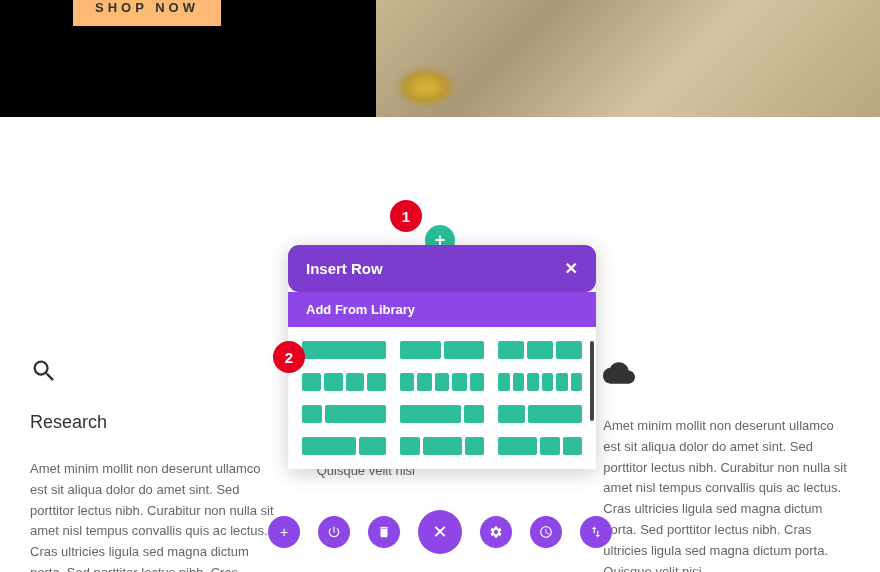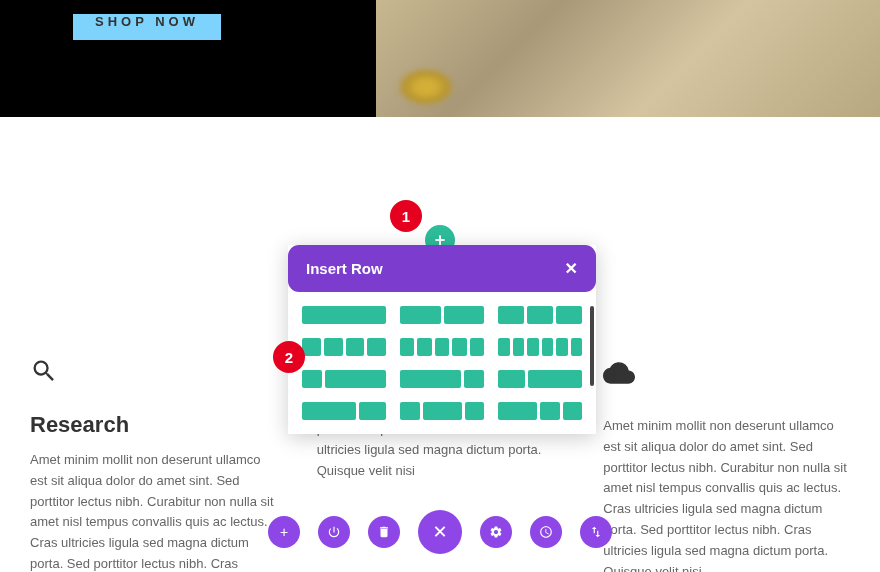--- a/index.html
+++ b/index.html
@@ -19,31 +19,30 @@
     .hero-left {
       width: 376px;
       background: #000;
       padding: 0 0 0 73px;
       position: relative;
     }
     .shop-btn {
       position: absolute;
       top: 0;
       left: 73px;
-      background: #7dd3fc;
+      background: #fdba74;
       color: #333;
       border: none;
       padding: 0px 22px 10px;
       font-size: 13px;
       font-weight: 600;
       letter-spacing: 4px;
       cursor: pointer;
       height: 26px;
       line-height: 12px;
-      margin-top: 14px;
     }
     .hero-right {
       flex: 1;
       background: linear-gradient(135deg, #c8b890 0%, #a89878 30%, #d4c4a0 60%, #b8a880 100%);
       position: relative;
       overflow: hidden;
     }
     .hero-right::before {
       content: '';
       position: absolute;
@@ -62,23 +61,23 @@
     }
     .col {
       flex: 1;
     }
     .col-icon {
       font-size: 28px;
       margin-bottom: 20px;
       color: #333;
     }
     .col h3 {
-      font-size: 22px;
-      font-weight: 700;
-      margin-bottom: 12px;
+      font-size: 18px;
+      font-weight: 400;
+      margin-bottom: 26px;
       color: #333;
     }
     .col p {
       font-size: 13px;
       line-height: 1.6;
       color: #666;
     }
     
     .add-circle {
       position: absolute;
@@ -247,20 +246,21 @@
 
 <div class="marker marker-1">1</div>
 <div class="marker marker-2">2</div>
 
 <div class="panel">
   <div class="panel-header">
     <span>Insert Row</span>
     <span class="panel-close">✕</span>
   </div>
   <div class="panel-tabs">
+    <div class="panel-tab">Add From Library</div>
   </div>
   <div class="layouts">
     <div class="layout-opt l1">
         <div></div>
       </div>
     <div class="layout-opt l2">
         <div></div>
         <div></div>
       </div>
     <div class="layout-opt l3">

